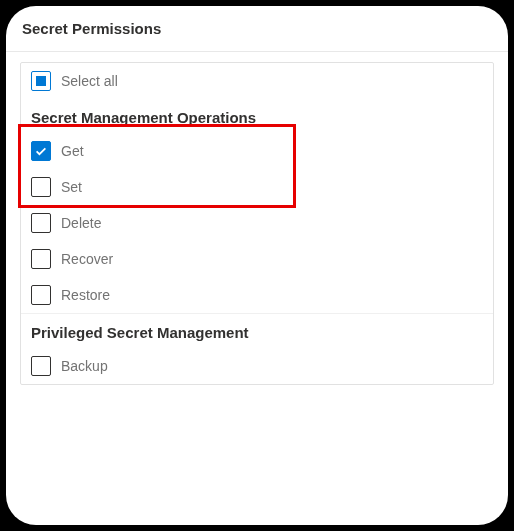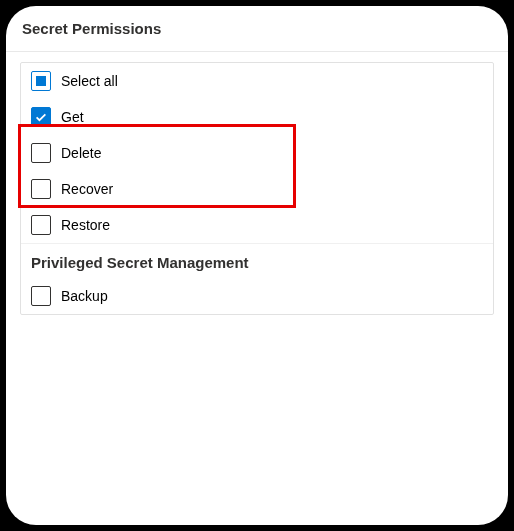--- a/index.html
+++ b/index.html
@@ -71,21 +71,21 @@
       width: 10px;
       height: 10px;
       background: #0078d4;
     }
     .checkbox.checked svg {
       width: 14px;
       height: 14px;
     }
     .item-label {
       font-size: 14px;
-      color: #000000;
+      color: #737373;
     }
     .highlight-box {
       position: absolute;
       border: 3px solid #e60000;
       pointer-events: none;
     }
     .content-wrap {
       position: relative;
     }
     .hr {
@@ -105,31 +105,38 @@
   <div class="content content-wrap">
     <div class="card">
 
       <div class="row">
         <div class="checkbox indeterminate">
           <div class="inner-square"></div>
         </div>
         <span class="item-label">Select all</span>
       </div>
 
+      <div class="section-label-row">
+        <span class="section-label">Secret Management Operations</span>
+      </div>
 
       <div class="row">
         <div class="checkbox checked">
           <svg viewBox="0 0 16 16">
               <path d="M3 8.5 L6.2 11.7 L13 4.9" stroke="#fff" stroke-width="2" fill="none"></path>
             </svg>
         </div>
         <span class="item-label">Get</span>
       </div>
 
 
+      <div class="row">
+        <div class="checkbox"></div>
+        <span class="item-label">Set</span>
+      </div>
 
       <div class="row">
         <div class="checkbox"></div>
         <span class="item-label">Delete</span>
       </div>
 
 
       <div class="row">
         <div class="checkbox"></div>
         <span class="item-label">Recover</span>

